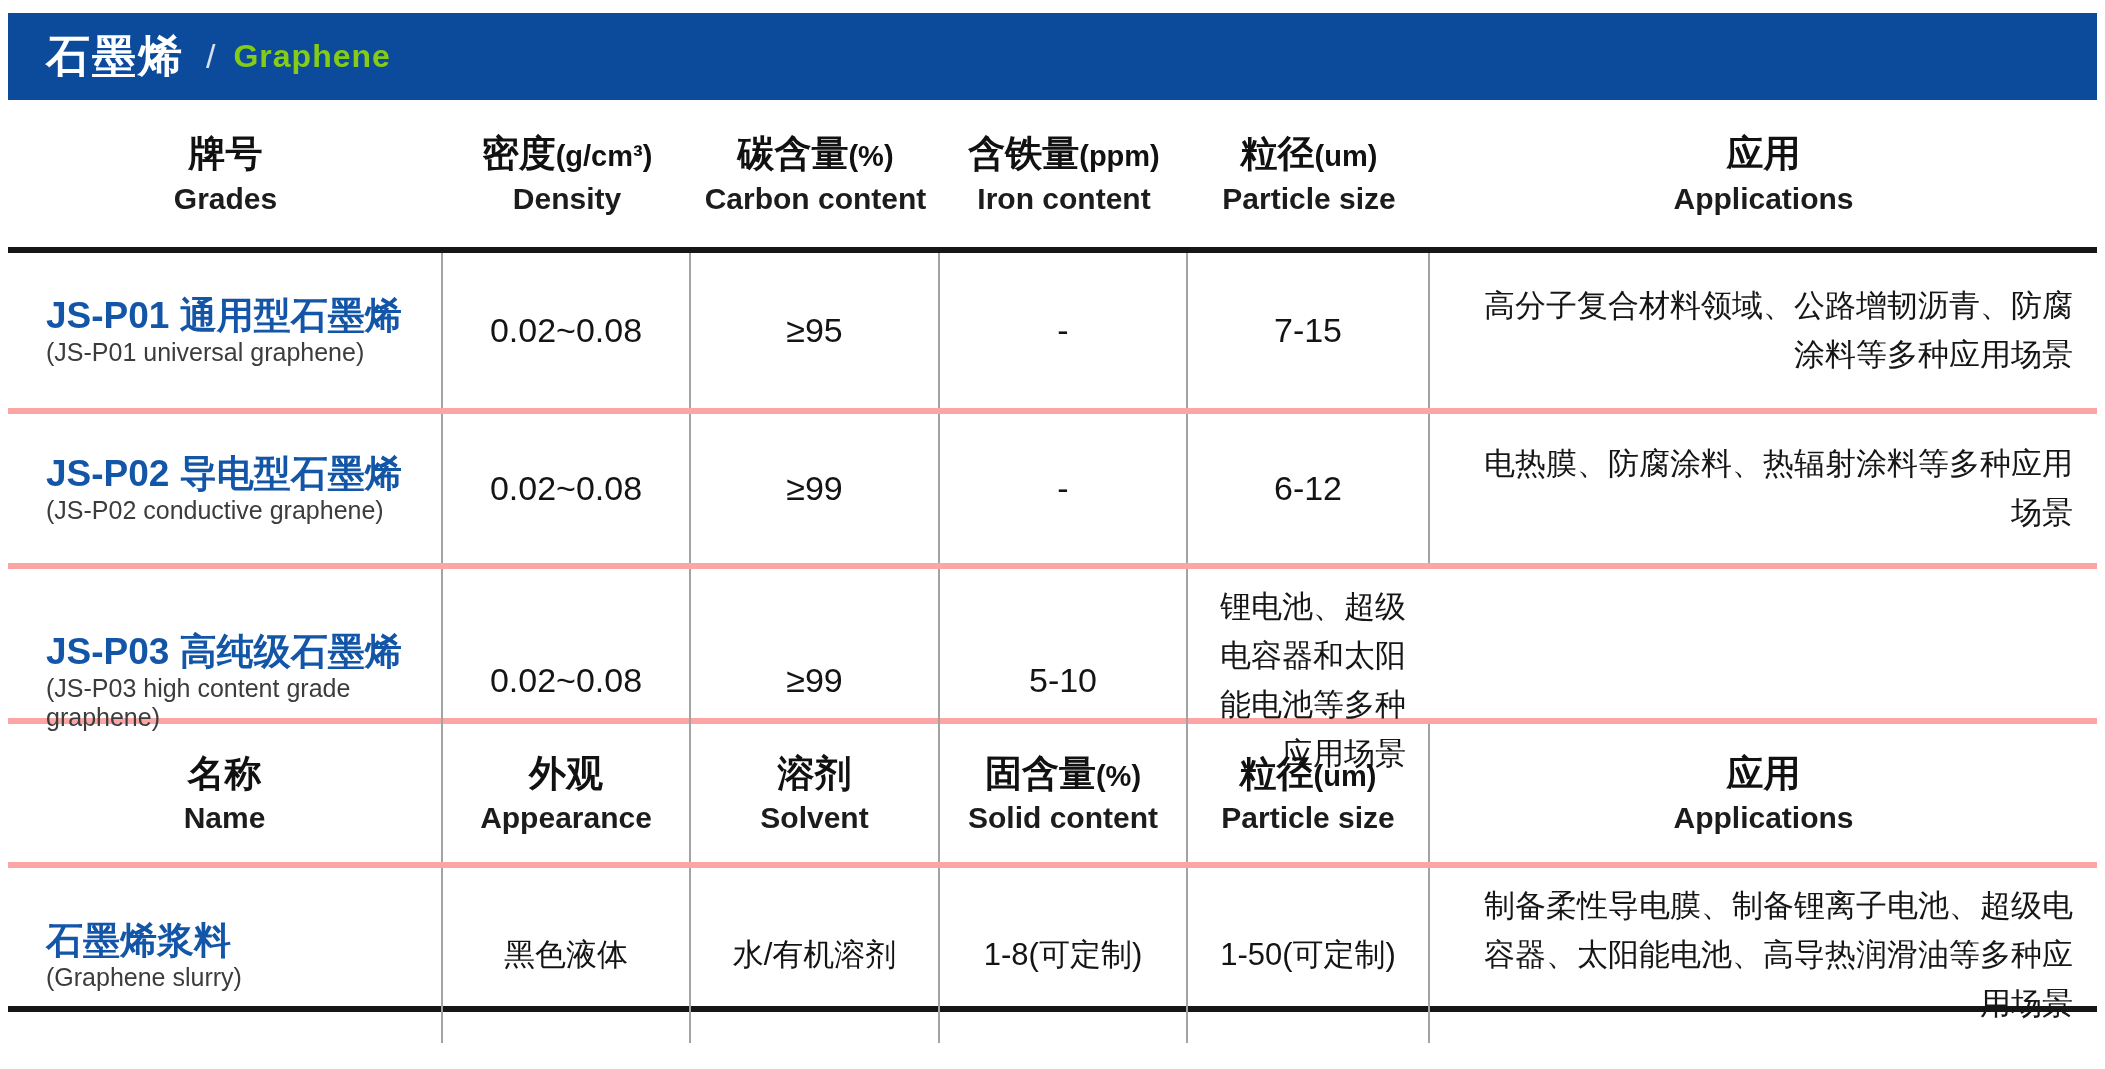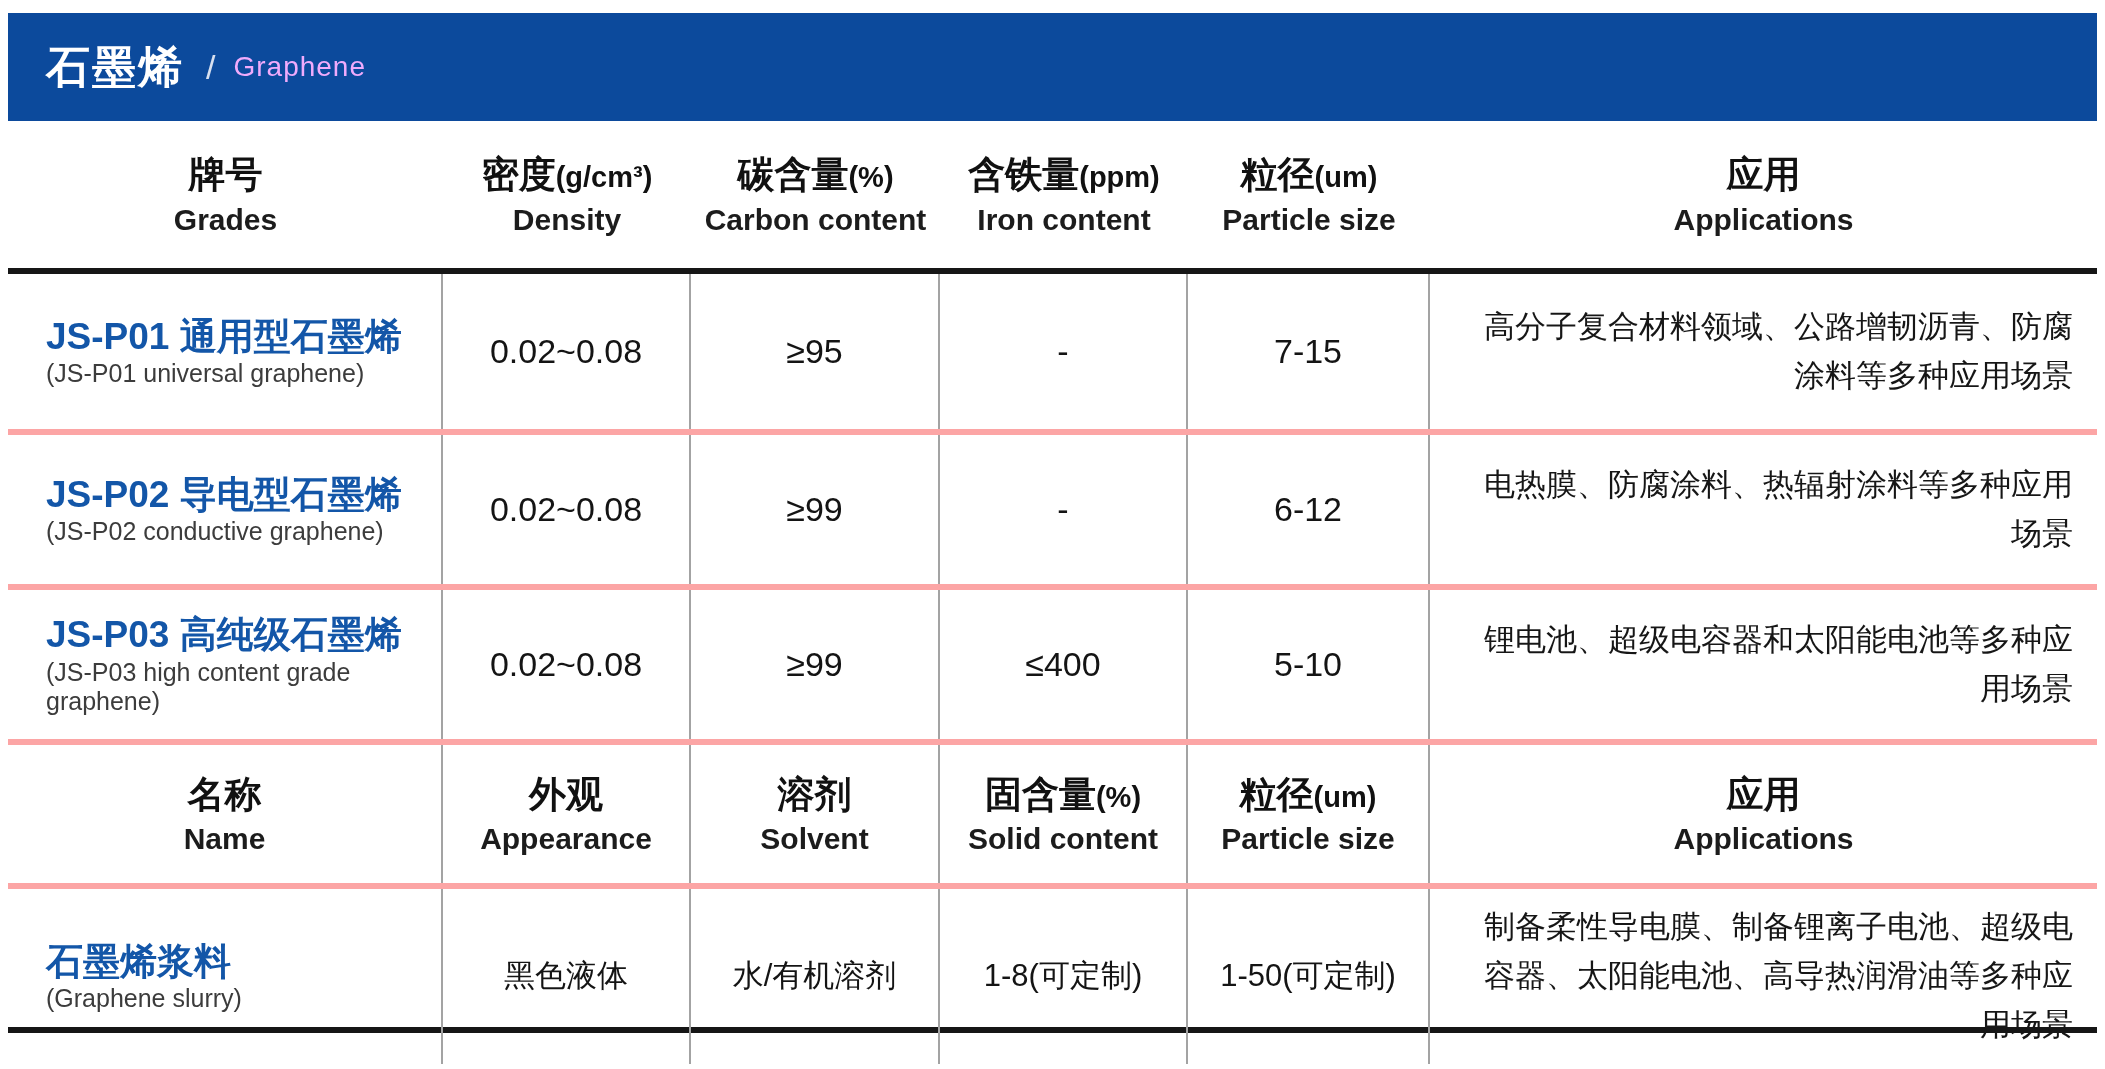--- a/index.html
+++ b/index.html
@@ -7,30 +7,30 @@
     width:2105px;height:1069px;
     font-family:"Liberation Sans","DejaVu Sans",sans-serif;
     color:#141414;
     position:relative;
     overflow:hidden;
   }
   .page{padding:13px 8px 0 8px;}
 
   
   .titlebar{
-    height:108px;
+    height:87px;
     background:#0c4a9c;
     display:flex;
     align-items:center;
     padding-left:38px;
     box-sizing:border-box;
   }
   .titlebar .zh{color:#ffffff;font-size:44px;font-weight:700;letter-spacing:2px;}
   .titlebar .slash{color:#d7e0f0;font-size:34px;font-weight:300;margin:0 18px 0 22px;}
-  .titlebar .en{color:#f0abfc;font-size:28px;font-weight:400;letter-spacing:1px;}
+  .titlebar .en{color:#84cc16;font-size:32px;font-weight:700;letter-spacing:1px;}
 
   
   .grid{
     display:grid;
     grid-template-columns:435px 248px 249px 248px 242px auto;
     width:2089px;
     box-sizing:border-box;
   }
   .cell{
     display:flex;flex-direction:column;justify-content:center;align-items:center;
@@ -149,23 +149,20 @@
       <div class="pname">JS-P03 高纯级石墨烯</div>
       <div class="psub">(JS-P03 high content grade graphene)</div>
     </div>
     <div class="cell">
         <span class="val">0.02~0.08</span>
       </div>
     <div class="cell">
         <span class="val">≥99</span>
       </div>
     <div class="cell">
-        <span class="val">≤400</span>
-      </div>
-    <div class="cell">
         <span class="val">5-10</span>
       </div>
     <div class="cell apps-cell">
         <span class="apps">锂电池、超级电容器和太阳能电池等多种应用场景</span>
       </div>
   </div>
 
   <div class="grid hrow vline sep" style="height:144px">
     <div class="cell">
       <div><span class="hzh">名称</span></div>

